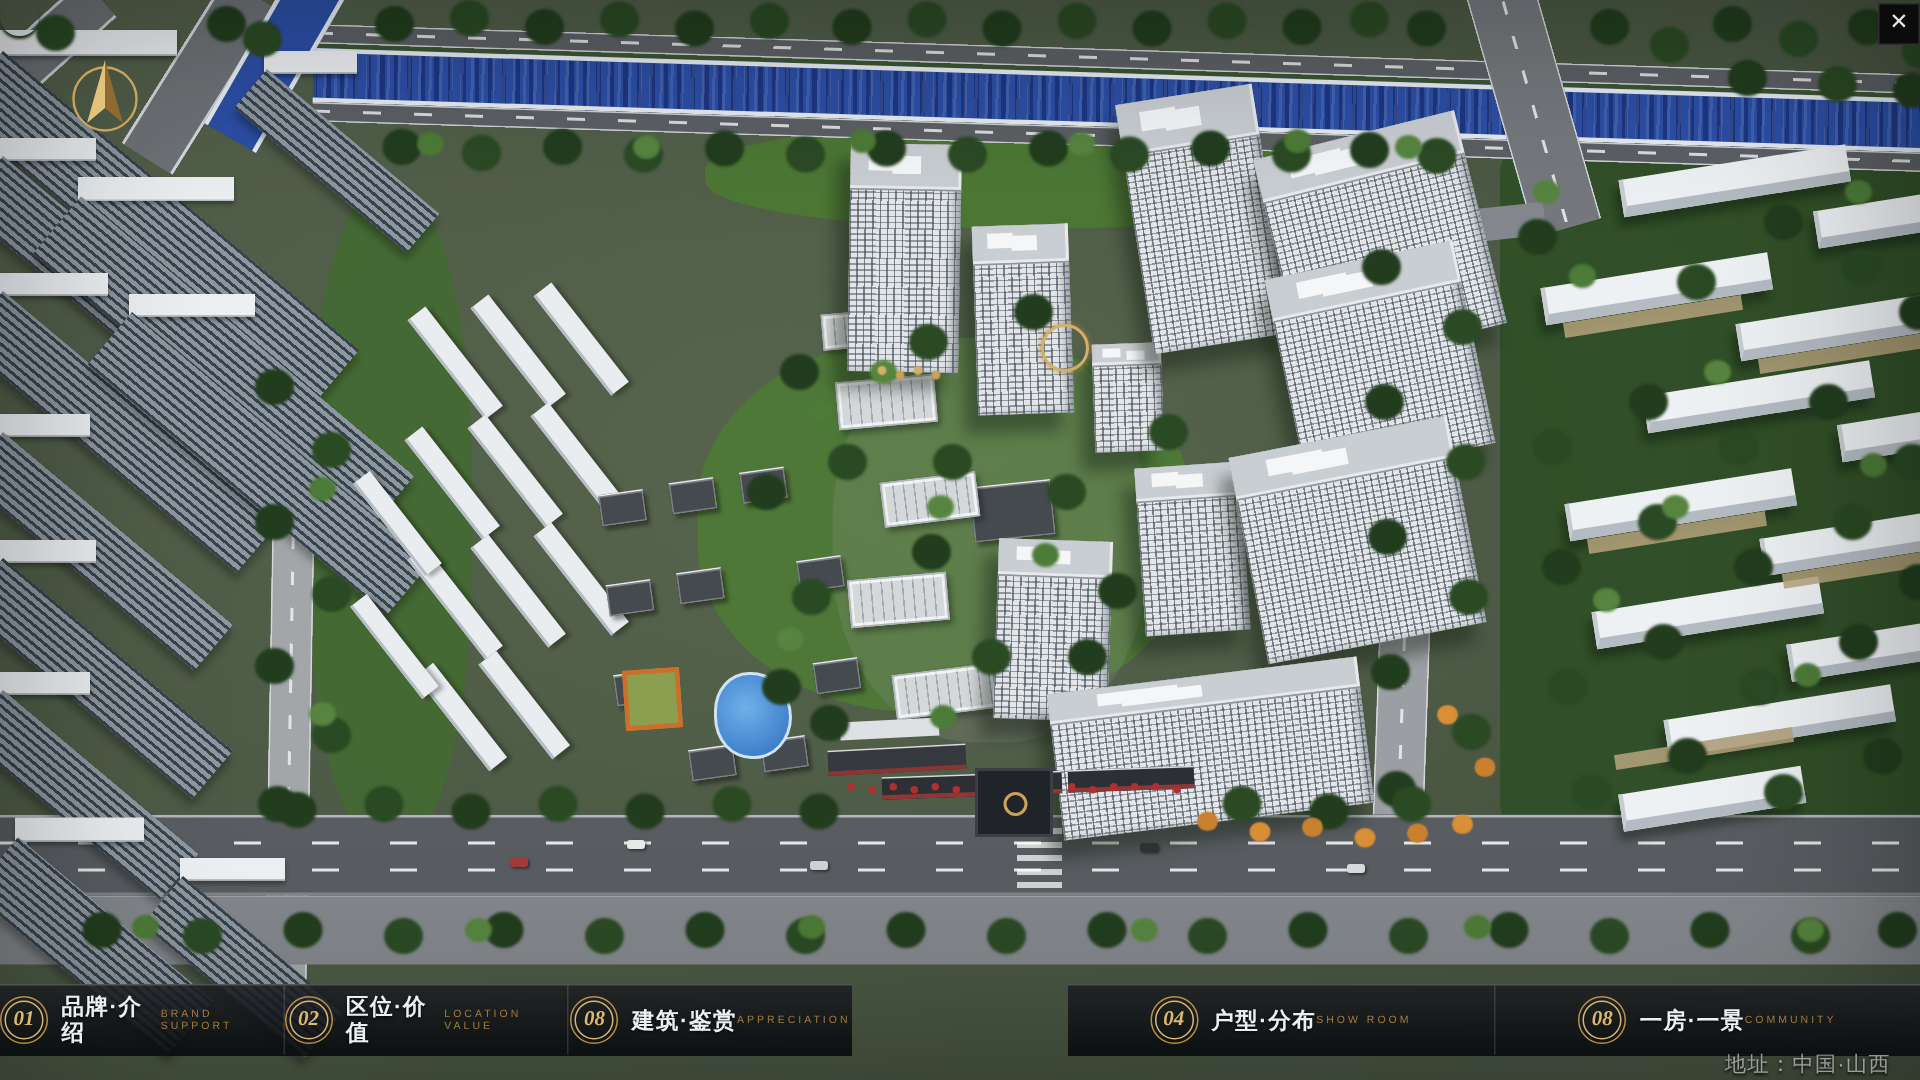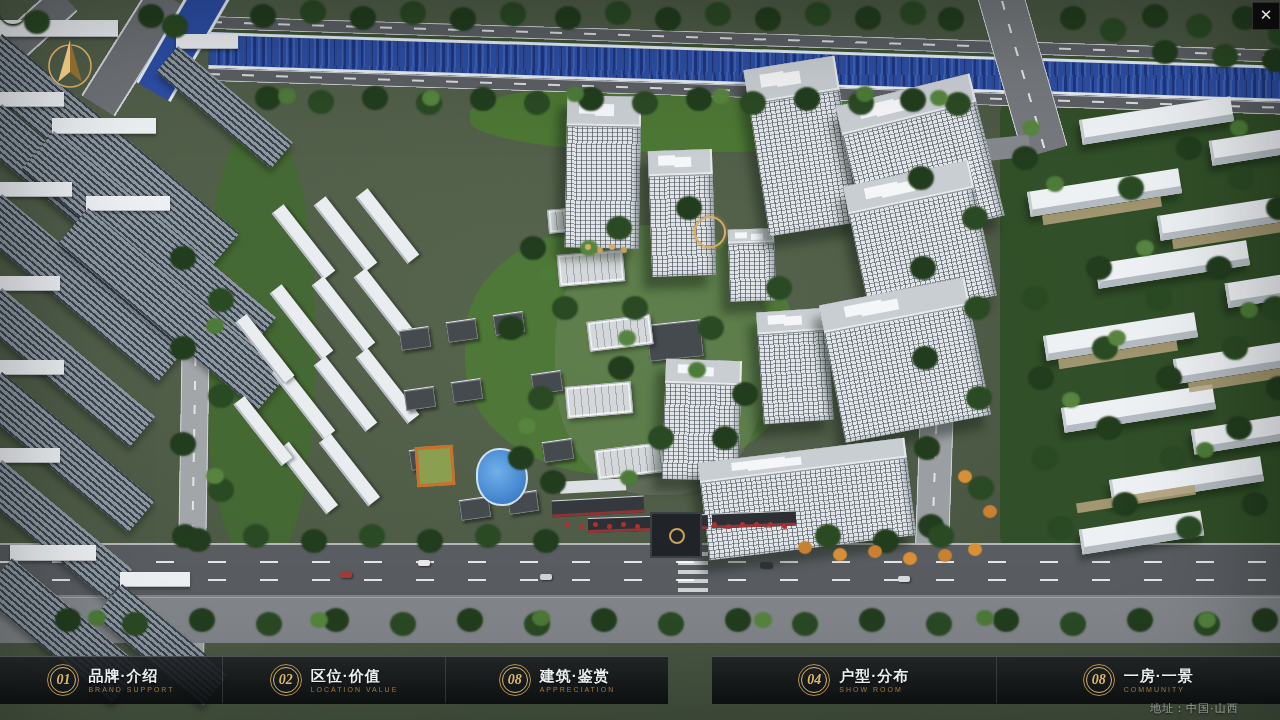--- a/index.html
+++ b/index.html
@@ -100,40 +100,40 @@
     border:2px solid #c9a35c;border-radius:50%;}
   #vignette{position:absolute;inset:0;pointer-events:none;
     box-shadow:inset 0 0 140px rgba(0,0,0,.38);}
   
   #compass{position:absolute;left:42px;top:34px;width:56px;height:60px;}
   #close-btn{position:absolute;left:1252px;top:2px;width:26px;height:26px;background:#0b0b0b;
     border:1px solid #2e2e2e;color:#e8e8e8;font-size:15px;line-height:24px;text-align:center;cursor:pointer;}
   .nav-group{position:absolute;top:656px;height:46px;display:flex;
     background:linear-gradient(180deg,rgba(28,31,35,.88),rgba(8,10,12,.9));
     border-top:1px solid rgba(255,255,255,.28);border-bottom:1px solid rgba(0,0,0,.55);}
-  #nav-left{left:0;width:668px;}
+  #nav-left{left:0;width:568px;}
   #nav-right{left:712px;width:568px;}
   .nav-item{flex:1;display:flex;align-items:center;justify-content:center;gap:9px;cursor:pointer;}
   .nav-item + .nav-item{border-left:1px solid rgba(255,255,255,.13);}
   .badge{width:30px;height:30px;border:1px solid #b98f4a;border-radius:50%;position:relative;flex:0 0 auto;}
   .badge b{position:absolute;inset:2px;border:1px solid #d9b877;border-radius:50%;
     font:italic 700 14px "Liberation Serif",serif;color:#dcb96f;display:flex;align-items:center;justify-content:center;}
-  .nav-txt{display:flex;flex-direction:column;align-items:flex-start;}
+  .nav-txt{display:flex;flex-direction:row;align-items:center;}
   .zh{font-size:15px;font-weight:700;color:#eceff1;letter-spacing:1px;line-height:17px;
     text-shadow:0 1px 2px rgba(0,0,0,.8);}
   .en{font-size:7px;color:#a07c3e;letter-spacing:2px;margin-top:2px;line-height:8px;}
   #logo-panel{position:absolute;left:578px;top:631px;width:124px;height:86px;cursor:pointer;
     background:linear-gradient(180deg,#16181b,#0a0c0e);border:1px solid #000;
     box-shadow:0 0 8px rgba(0,0,0,.6);}
   #logo-frame{position:absolute;inset:3px;border:1px solid rgba(201,163,92,.55);
     display:flex;flex-direction:column;align-items:center;justify-content:center;}
   #logo-title{font-family:"Liberation Serif",serif;font-weight:700;font-size:21px;color:#d8b877;
     letter-spacing:5px;margin:2px 0 1px 5px;text-shadow:0 1px 2px #000;}
   #logo-sub{font-size:5px;color:#9a5c46;letter-spacing:2px;}
-  #address{position:absolute;left:1150px;top:701px;font-size:11px;color:rgba(255,255,255,.55);
+  #address{position:absolute;left:1150px;top:701px;font-size:14px;color:rgba(255,255,255,.55);
     letter-spacing:1px;text-shadow:0 1px 2px #000;}
 </style>
 </head>
 <body>
 
 <div id="stage">
 
   <div id="scene">
 
     <div class="lawn abs" style="left:470px;top:82px;width:440px;height:70px;background:#4c7a33;opacity:.9;"></div>

